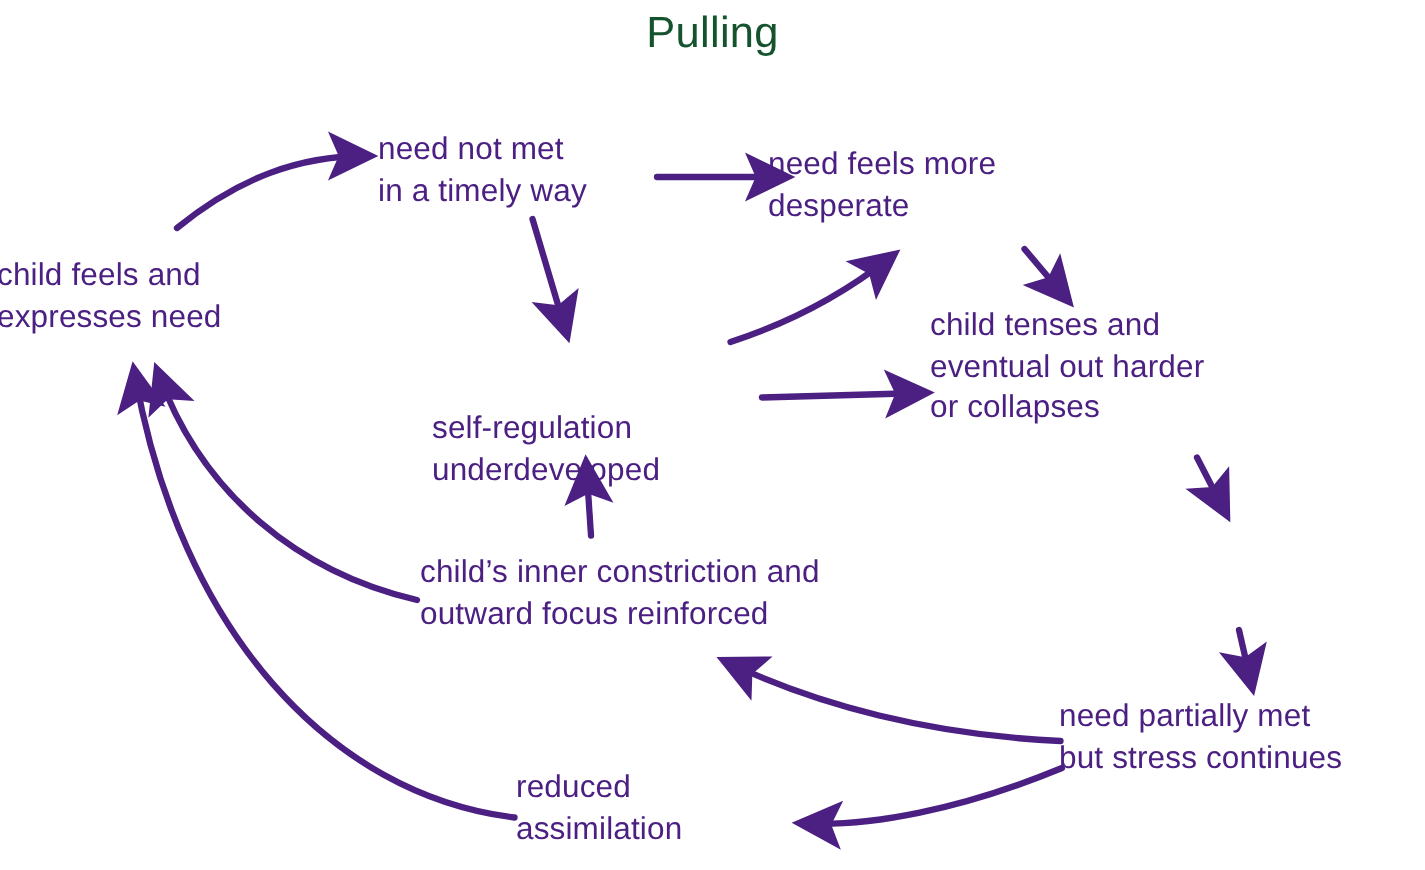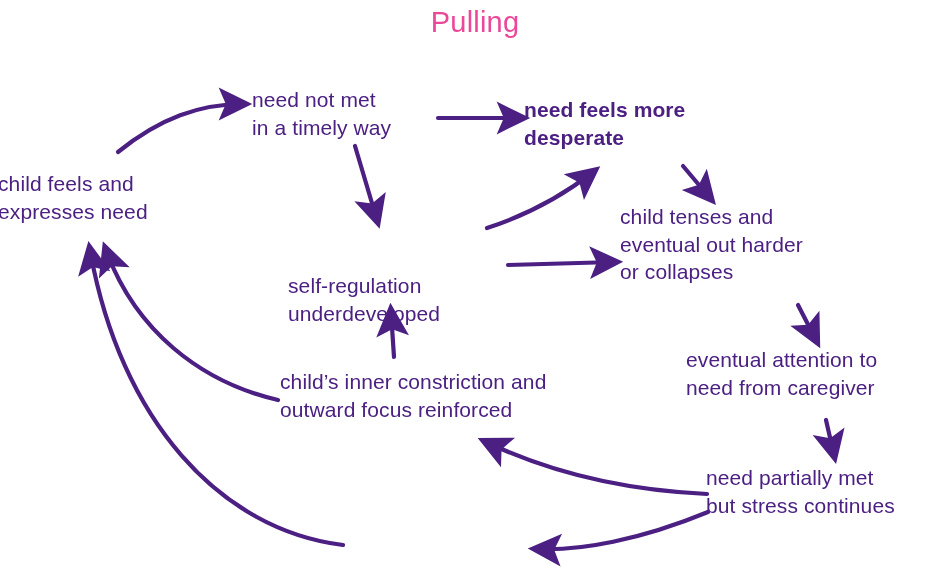--- a/index.html
+++ b/index.html
@@ -24,36 +24,36 @@
     pointer-events: none;
   }
   .title {
     position: absolute;
     left: 0;
     top: 6px;
     width: 950px;
     text-align: center;
     font-size: 29px;
     font-weight: 400;
-    color: #ec4899;
+    color: #14532d;
     letter-spacing: 0.2px;
   }
   .node {
     position: absolute;
     color: #4B2082;
     font-size: 21px;
     line-height: 1.32;
     text-align: left;
     white-space: pre-line;
     letter-spacing: 0.1px;
   }
   
   .n-child-feels      { left: -2px;  top: 170px; width: 200px; }
   .n-need-not-met     { left: 252px; top: 86px;  width: 200px; }
-  .n-need-desperate   { left: 524px; top: 96px;  width: 208px; font-weight: bold; }
+  .n-need-desperate   { left: 512px; top: 96px;  width: 208px; }
   .n-self-reg         { left: 288px; top: 234px; width: 216px; margin-top: 38px; }
   .n-child-tenses     { left: 620px; top: 203px; width: 228px; }
   .n-eventual         { left: 686px; top: 346px; width: 244px; }
   .n-inner-constr     { left: 280px; top: 368px; width: 344px; }
   .n-need-partial     { left: 706px; top: 464px; width: 244px; }
   .n-reduced          { left: 344px; top: 511px; width: 180px; }
 </style>
 </head>
 <body>
 
@@ -101,20 +101,20 @@
 expresses need</div>
   <div class="node n-need-not-met">need not met
 in a timely way</div>
   <div class="node n-need-desperate">need feels more
 desperate</div>
   <div class="node n-self-reg">self-regulation
 underdeveloped</div>
   <div class="node n-child-tenses">child tenses and
 eventual out harder
 or collapses</div>
-  <div class="node n-eventual">eventual attention to
-need from caregiver</div>
   <div class="node n-need-partial">need partially met
 but stress continues</div>
   <div class="node n-inner-constr">child’s inner constriction and
 outward focus reinforced</div>
+  <div class="node n-reduced">reduced
+assimilation</div>
 
 </div>
 
 </body></html>

